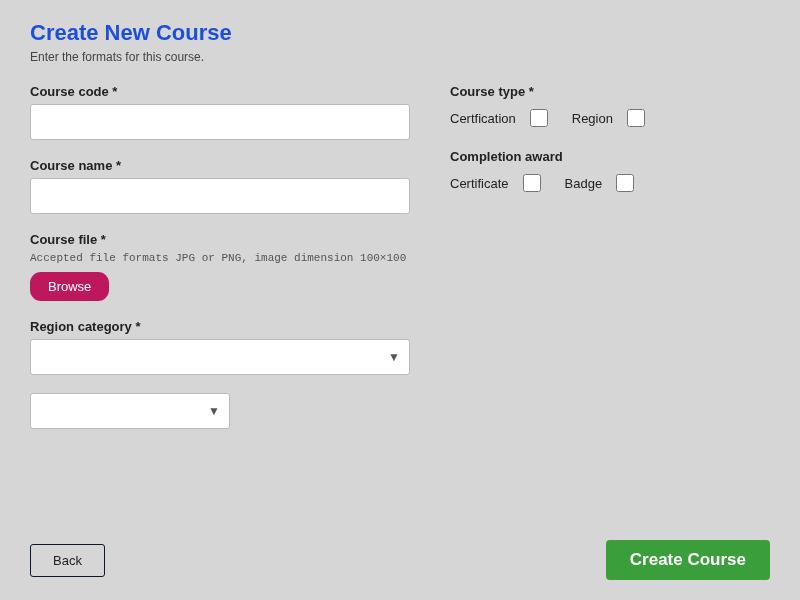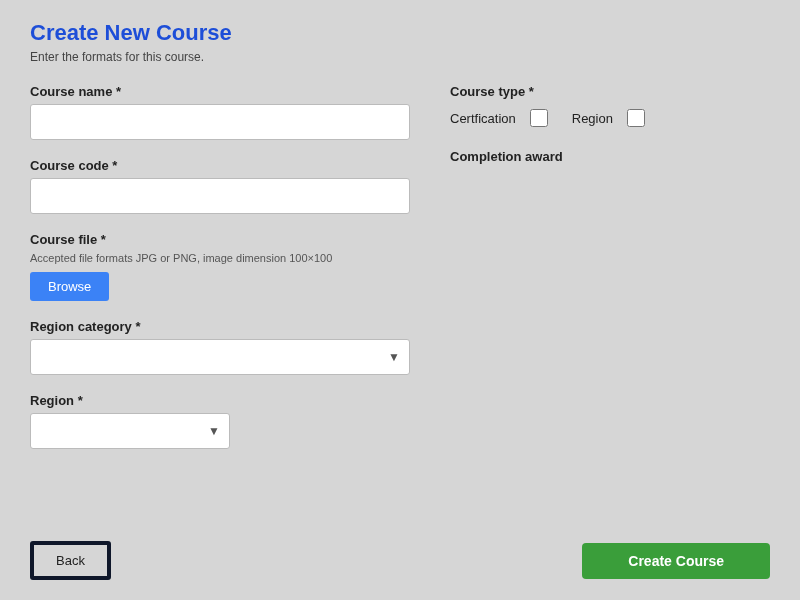--- a/index.html
+++ b/index.html
@@ -72,27 +72,28 @@
       border-radius: 3px;
       padding: 0 8px;
       font-size: 13px;
     }
 
     .hint-text {
       font-size: 11px;
       color: #555;
       margin-top: 2px;
       margin-bottom: 8px;
+      font-family: Liberation Mono, monospace;
     }
 
     .browse-btn {
-      background-color: #3b82f6;
+      background-color: #be185d;
       color: #fff;
       border: none;
-      border-radius: 3px;
+      border-radius: 11px;
       padding: 7px 18px;
       font-size: 13px;
       cursor: pointer;
     }
 
     .select-wrapper {
       position: relative;
       display: inline-block;
       width: 100%;
     }
@@ -162,77 +163,76 @@
       left: 30px;
       right: 30px;
       display: flex;
       justify-content: space-between;
       align-items: center;
     }
 
     .back-btn {
       background-color: #d6d6d6;
       color: #222;
-      border: 4px solid #0f172a;
+      border: 1px solid #0f172a;
       border-radius: 3px;
       padding: 8px 22px;
       font-size: 13px;
       cursor: pointer;
     }
 
     .create-course-btn {
       background-color: #3a9e3a;
       color: #fff;
       border: none;
       border-radius: 4px;
-      padding: 10px 46px;
-      font-size: 14px;
+      padding: 10px 24px;
+      font-size: 17px;
       font-weight: bold;
       cursor: pointer;
     }
   </style>
 </head>
 <body>
 
 <div class="page-container">
   <h1 class="page-title">Create New Course</h1>
   <p class="page-subtitle">Enter the formats for this course.</p>
 
   <div class="form-layout">
 
     <div class="left-col">
 
       <div class="form-group">
+        <label class="form-label">Course code *</label>
+        <input class="form-input" type="text" style="">
+      </div>
+
+      <div class="form-group">
         <label class="form-label">Course name *</label>
-        <input class="form-input" type="text" style="">
-      </div>
-
-      <div class="form-group">
-        <label class="form-label">Course code *</label>
         <input class="form-input" type="text" style="">
       </div>
 
       <div class="form-group">
         <label class="form-label">Course file *</label>
         <p class="hint-text">Accepted file formats JPG or PNG, image dimension 100×100</p>
         <button class="browse-btn">Browse</button>
       </div>
 
       <div class="form-group">
         <label class="form-label">Region category *</label>
         <div class="select-wrapper">
           <select class="form-select">
             <option value=""></option>
           </select>
           <span class="select-arrow">▼</span>
         </div>
       </div>
 
       <div class="form-group">
-        <label class="form-label">Region *</label>
         <div class="select-wrapper region-select-wrapper">
           <select class="form-select">
             <option value=""></option>
           </select>
           <span class="select-arrow">▼</span>
         </div>
       </div>
 
     </div>
 
@@ -247,20 +247,30 @@
           </label>
           <label class="checkbox-item">
             <span>Region</span>
             <input type="checkbox" style="">
           </label>
         </div>
       </div>
 
       <div class="section-group">
         <div class="section-title">Completion award</div>
+        <div class="checkbox-row">
+          <label class="checkbox-item">
+            <span>Certificate</span>
+            <input type="checkbox" style="">
+          </label>
+          <label class="checkbox-item">
+            <span>Badge</span>
+            <input type="checkbox" style="">
+          </label>
+        </div>
       </div>
 
     </div>
   </div>
 
   <div class="footer">
     <button class="back-btn">Back</button>
     <button class="create-course-btn">Create Course</button>
   </div>
 </div>

